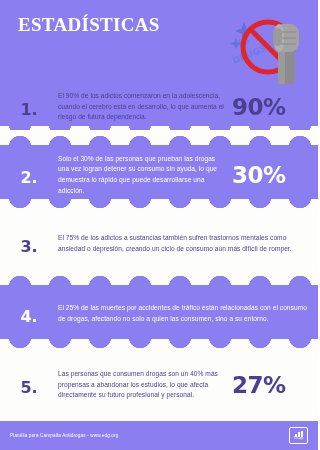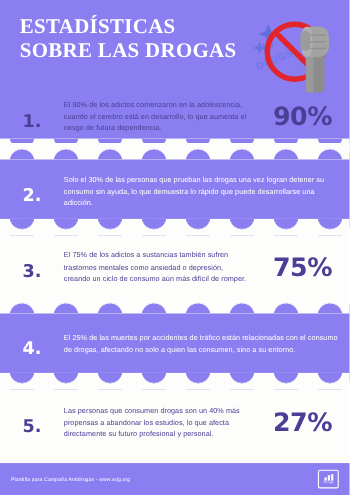--- a/index.html
+++ b/index.html
@@ -105,21 +105,21 @@
     flex:1 1 auto;
     padding-right:6px;
     font-size:6.6px;
     line-height:1.62;
     color:#4b3f95;
     letter-spacing:0.05px;
   }
   .row-value {
     width:86px;
     flex:0 0 86px;
-    text-align:center;
+    text-align:left;
     font-size:23px;
     font-weight:bold;
     color:#4b3f95;
     font-family:"DejaVu Sans", sans-serif;
     letter-spacing:-0.5px;
   }
 
   .row.on-purple .row-index,
   .row.on-purple .row-text,
   .row.on-purple .row-value { color:#ffffff; }
@@ -175,21 +175,20 @@
 </style>
 </head>
 <body>
 
 <div class="infographic">
 
   <div class="band band-header"></div>
 
   <div class="header-title">
     <span class="line">ESTADÍSTICAS</span>
-    <span class="line">SOBRE LAS DROGAS</span>
   </div>
 
   <svg class="header-emblem" viewBox="0 0 82 78">
 
     <g fill="#5f6fe0" opacity="0.95">
       <path d="M6 12 L8.5 18.5 L15 21 L8.5 23.5 L6 30 L3.5 23.5 L-3 21 L3.5 18.5 Z" transform="translate(8,2)"></path>
       <path d="M4 6 L5.6 10 L9.6 11.6 L5.6 13.2 L4 17.2 L2.4 13.2 L-1.6 11.6 L2.4 10 Z" transform="translate(2,24)"></path>
     </g>
 
     <g fill="#6a78e6" opacity="0.75" font-family="DejaVu Sans, sans-serif" font-size="9" font-weight="bold">
@@ -217,26 +216,26 @@
     <div class="row-value">90%</div>
   </div>
 
   <div class="band band-row2"></div>
   <div class="wave wave-up" style="top:130px;"></div>
   <div class="wave wave-down" style="top:199px;"></div>
 
   <div class="row row-2 on-purple">
     <div class="row-index">2.</div>
     <div class="row-text">Solo el 30% de las personas que prueban las drogas una vez logran detener su consumo sin ayuda, lo que demuestra lo rápido que puede desarrollarse una adicción.</div>
+    <div class="row-value">30%</div>
   </div>
 
   <div class="row row-3">
     <div class="row-index">3.</div>
     <div class="row-text">El 75% de los adictos a sustancias también sufren trastornos mentales como ansiedad o depresión, creando un ciclo de consumo aún más difícil de romper.</div>
-    <div class="row-value">75%</div>
   </div>
 
   <div class="band band-row4"></div>
   <div class="wave wave-up" style="top:270px;"></div>
   <div class="wave wave-down" style="top:339px;"></div>
 
   <div class="row row-4 on-purple">
     <div class="row-index">4.</div>
     <div class="row-text">El 25% de las muertes por accidentes de tráfico están relacionadas con el consumo de drogas, afectando no solo a quien las consumen, sino a su entorno.</div>
   </div>

